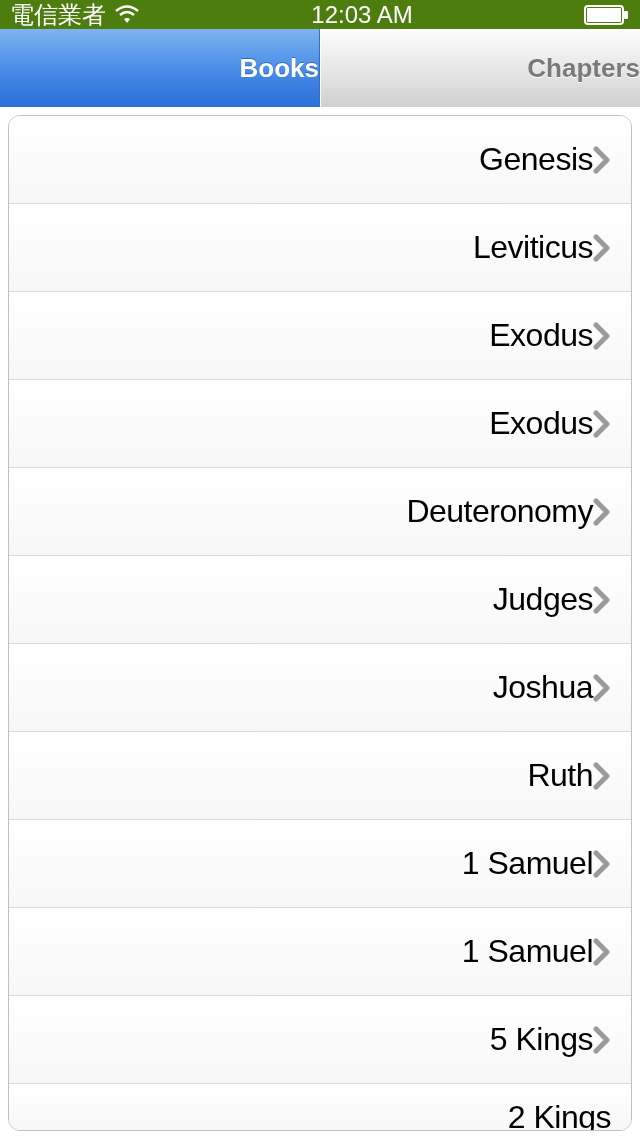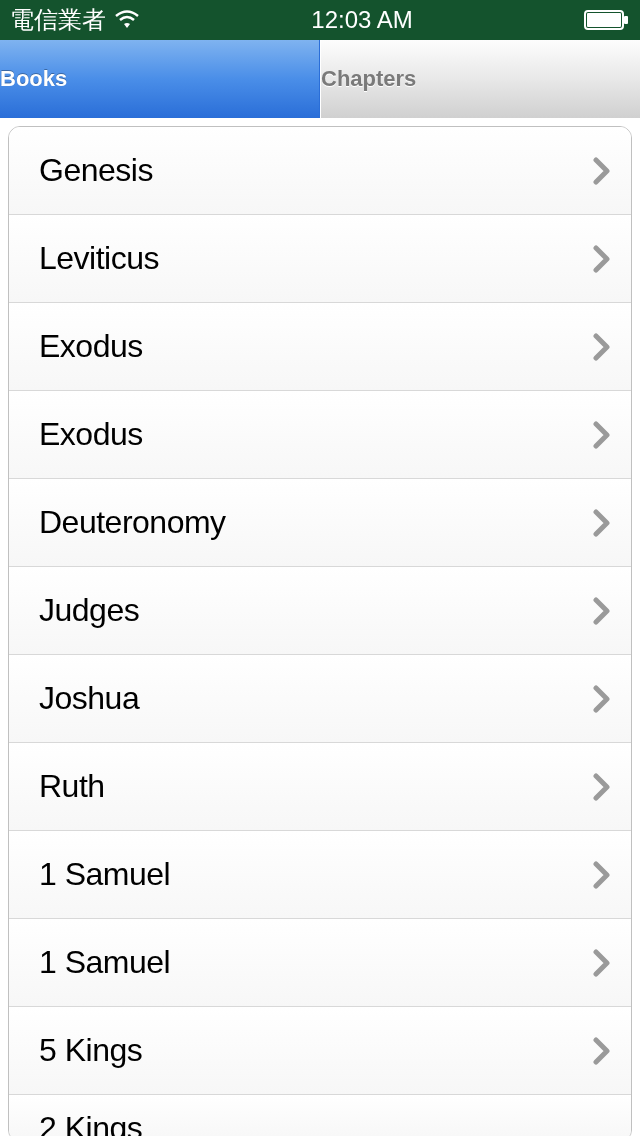--- a/index.html
+++ b/index.html
@@ -4,22 +4,22 @@
   <style>
     * { margin: 0; padding: 0; box-sizing: border-box; }
     body {
       width: 640px;
       height: 1136px;
       font-family: "Helvetica Neue", Helvetica, Arial, sans-serif;
       background: #fff;
       overflow: hidden;
     }
     .status-bar {
-      height: 40px;
-      background: #14532d;
+      height: 29px;
+      background: #4d7c0f;
       color: #fff;
       display: flex;
       align-items: center;
       justify-content: space-between;
       padding: 0 10px;
       font-size: 24px;
     }
     .status-left { display: flex; align-items: center; gap: 8px; }
     .status-right { display: flex; align-items: center; }
     .carrier { font-size: 24px; font-weight: 400; }
@@ -27,22 +27,22 @@
     .time { font-weight: 400; font-size: 24px; }
     .battery { display: inline-flex; align-items: center; }
     .tabs {
       display: flex;
       height: 78px;
     }
     .tab {
       flex: 1;
       display: flex;
       align-items: center;
-      justify-content: flex-start;
-      font-size: 22px;
+      justify-content: flex-end;
+      font-size: 26px;
       font-weight: bold;
       border: none;
       cursor: pointer;
     }
     .tab-active {
       background: linear-gradient(to bottom, #7fb3f0 0%, #4a8ee8 50%, #2a6ed8 100%);
       color: #fff;
       text-shadow: 0 -1px 0 rgba(0,0,0,0.3);
       border-right: 1px solid #2a6ed8;
     }
@@ -56,21 +56,21 @@
       margin: 8px 8px 0 8px;
       border: 1px solid #c0c0c0;
       border-radius: 12px;
       overflow: hidden;
       background: #fff;
     }
     .list-item {
       height: 88px;
       display: flex;
       align-items: center;
-      justify-content: space-between;
+      justify-content: flex-end;
       padding: 0 20px 0 30px;
       border-bottom: 1px solid #d8d8d8;
       background: linear-gradient(to bottom, #ffffff 0%, #f7f7f7 100%);
       cursor: pointer;
     }
     .list-item:last-child { border-bottom: none; }
     .list-label {
       font-size: 32px;
       font-weight: 400;
       color: #000;

